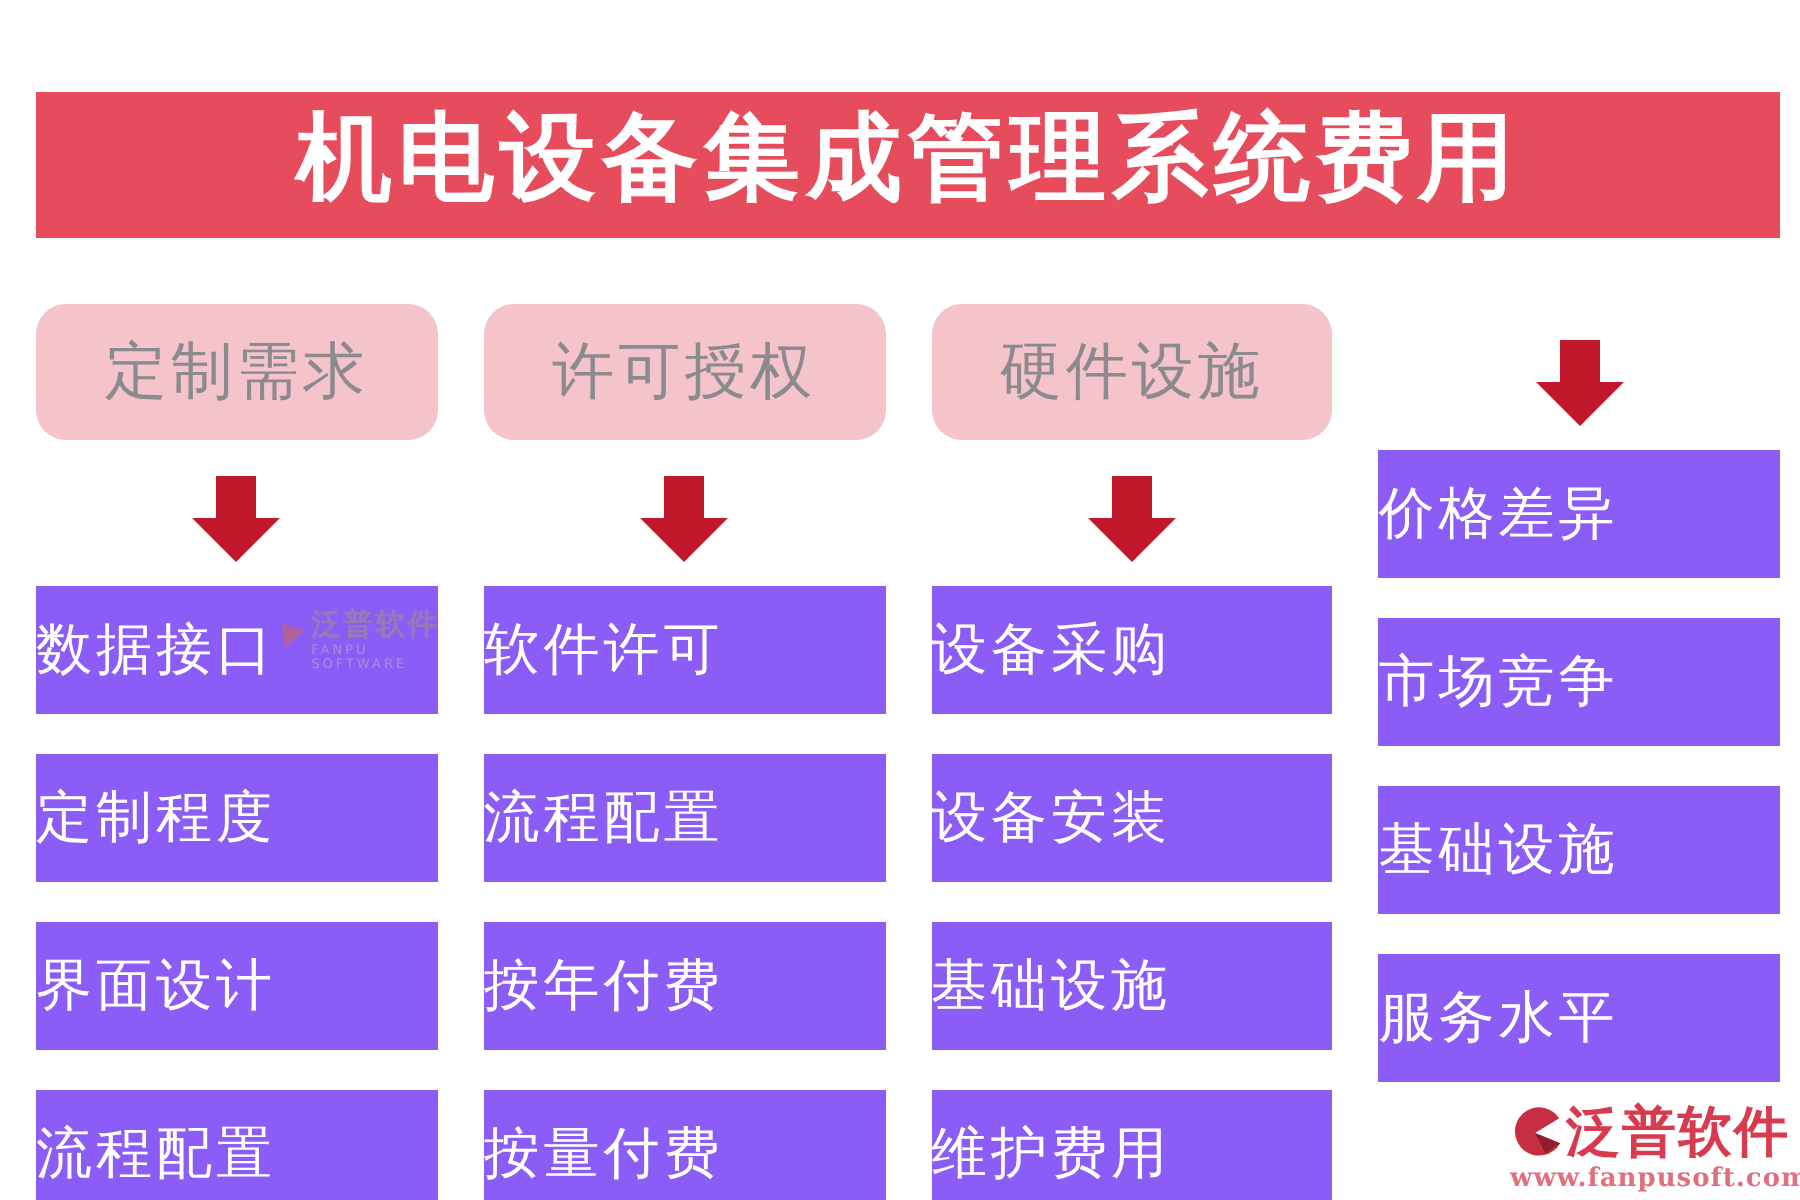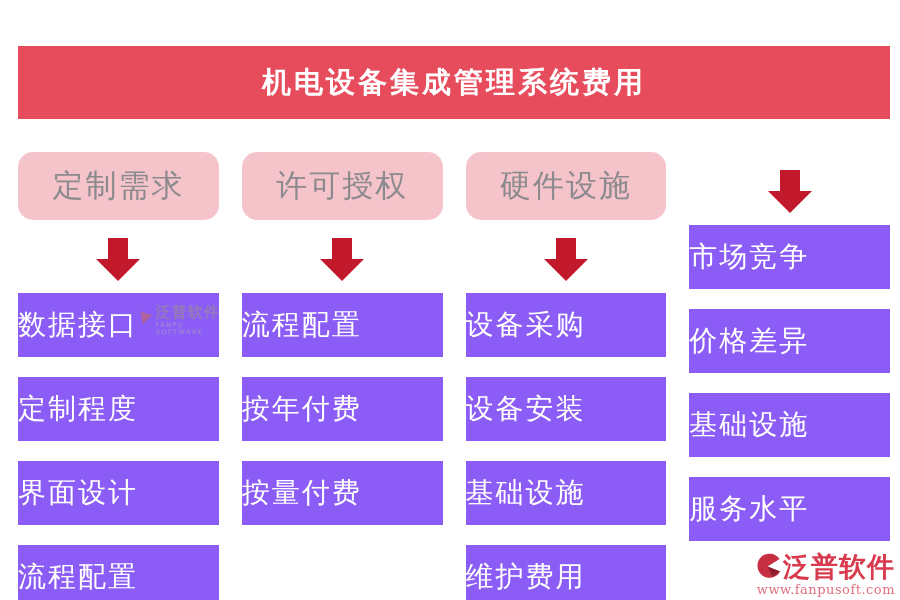--- a/index.html
+++ b/index.html
@@ -8,22 +8,22 @@
     background:#ffffff;
     font-family:"DejaVu Serif","Liberation Serif",serif;
   }
   
   .banner{
     position:absolute;left:18px;top:46px;width:872px;height:73px;
     background:#e64c5c;
     display:flex;align-items:center;justify-content:center;
   }
   .banner .title{
-    color:#ffffff;font-size:29px;font-weight:700;letter-spacing:3px;
-    margin:0;line-height:1;white-space:nowrap;
+    color:#ffffff;font-size:48px;font-weight:700;letter-spacing:3px;
+    margin:0;line-height:1;white-space:nowrap;font-family:Liberation Mono, monospace;
   }
   
   .grid{
     position:absolute;left:18px;top:152px;width:872px;
     display:grid;grid-template-columns:repeat(4,1fr);column-gap:23px;
   }
   .col{display:flex;flex-direction:column;align-items:center;}
   .header-box{
     width:100%;height:68px;box-sizing:border-box;
     background:#f5c4cb;border-radius:15px;
@@ -45,21 +45,21 @@
   }
   .watermark .wm-text{display:flex;flex-direction:column;line-height:1;}
   .watermark .wm-brand{font-size:15px;font-weight:700;color:#9d9389;letter-spacing:1px;}
   .watermark .wm-sub{font-size:6.5px;color:#c2b6a8;letter-spacing:1.5px;margin-top:2px;font-family:"DejaVu Sans","Liberation Sans",sans-serif;}
   
   .footer{
     position:absolute;right:5px;top:553px;width:140px;text-align:center;
   }
   .footer .f-row{display:flex;align-items:center;justify-content:flex-end;gap:2px;}
   .footer .f-brand{color:#d83a4e;font-size:27px;font-weight:700;letter-spacing:1px;line-height:1;white-space:nowrap;}
-  .footer .f-url{color:#e0707e;font-size:13px;font-weight:400;letter-spacing:0.5px;margin-top:2px;text-align:right;white-space:nowrap;}
+  .footer .f-url{color:#e0707e;font-size:13px;font-weight:700;letter-spacing:0.5px;margin-top:2px;text-align:right;white-space:nowrap;}
 </style>
 </head>
 <body>
 
 <div class="banner">
   <h1 class="title">机电设备集成管理系统费用</h1>
 </div>
 
 <div class="grid">
 
@@ -85,20 +85,23 @@
   </div>
 
   <div class="col">
     <div class="header-box">
       <span>许可授权</span>
     </div>
     <svg class="arrow" width="44" height="43" viewBox="0 0 44 43">
       <polygon points="12,0 32,0 32,21 44,21 22,43 0,21 12,21" fill="#c2182b"></polygon>
     </svg>
     <div class="item">
+        <span>软件许可</span>
+      </div>
+    <div class="item">
         <span>流程配置</span>
       </div>
     <div class="item">
         <span>按年付费</span>
       </div>
     <div class="item">
         <span>按量付费</span>
       </div>
   </div>
 
@@ -121,24 +124,24 @@
     <div class="item">
         <span>维护费用</span>
       </div>
   </div>
 
   <div class="col">
     <svg class="arrow" width="44" height="43" viewBox="0 0 44 43">
       <polygon points="12,0 32,0 32,21 44,21 22,43 0,21 12,21" fill="#c2182b"></polygon>
     </svg>
     <div class="item">
-        <span>市场竞争</span>
+        <span>价格差异</span>
       </div>
     <div class="item">
-        <span>价格差异</span>
+        <span>市场竞争</span>
       </div>
     <div class="item">
         <span>基础设施</span>
       </div>
     <div class="item">
         <span>服务水平</span>
       </div>
   </div>
 
 </div>

